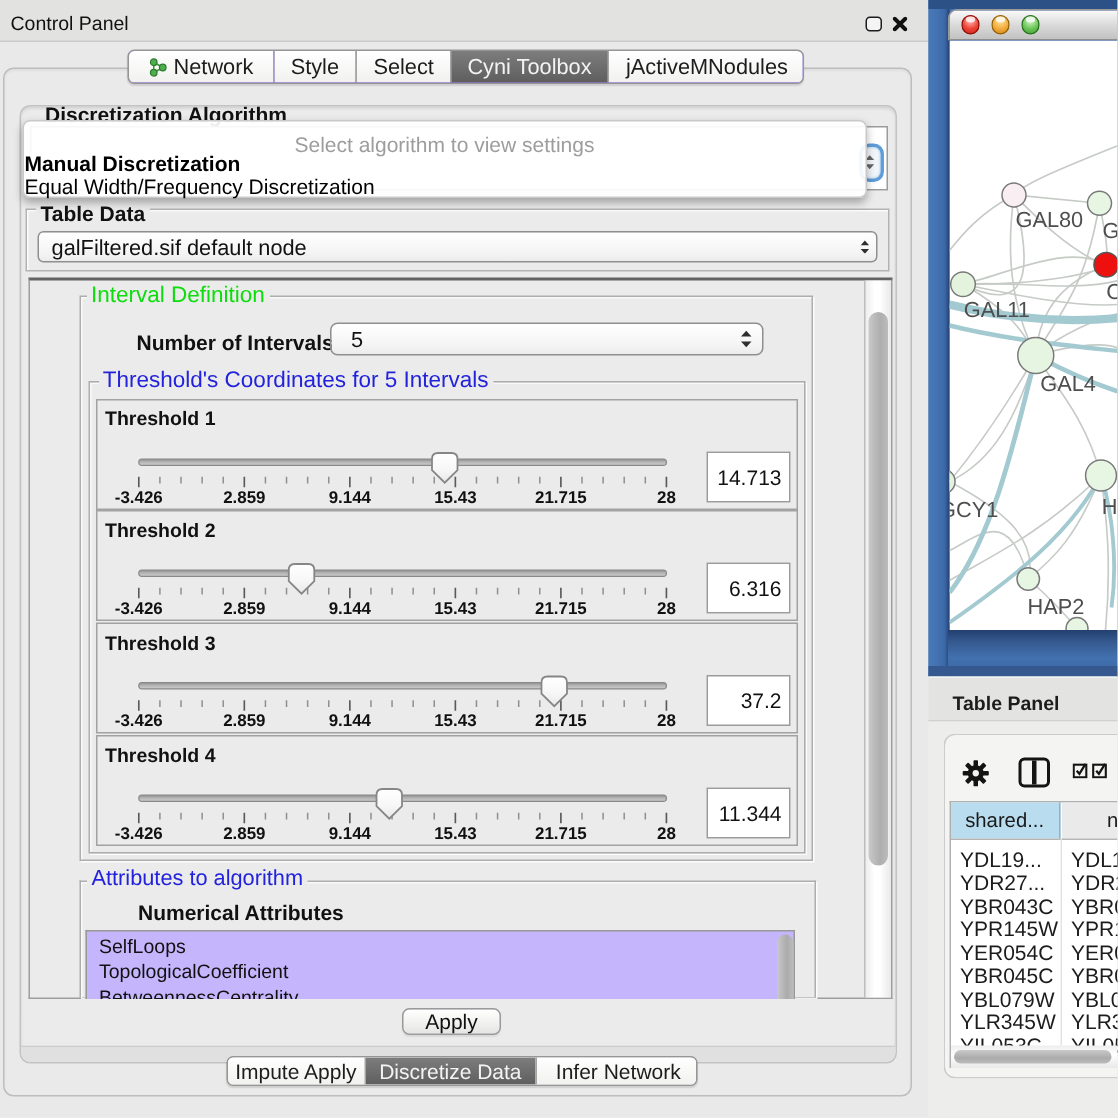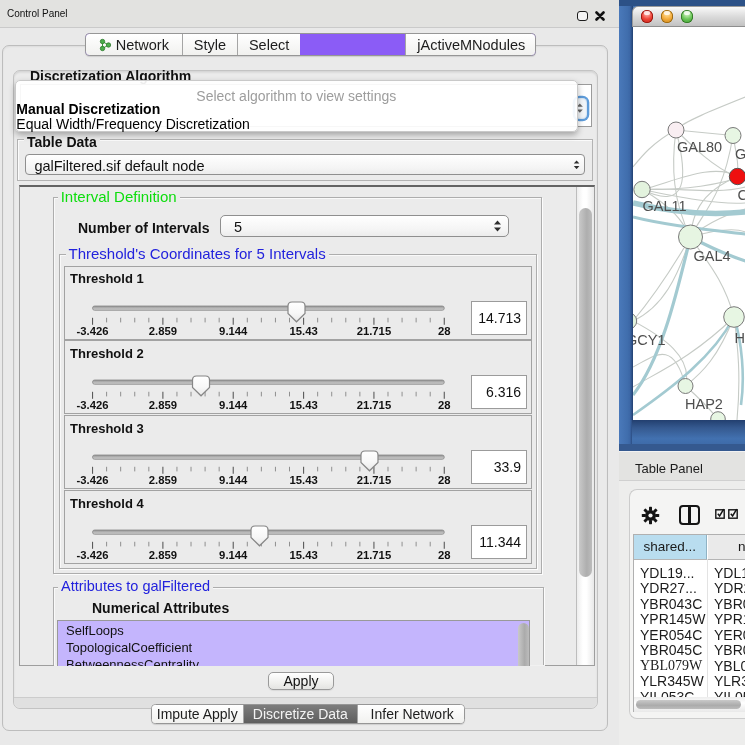--- a/index.html
+++ b/index.html
@@ -12,41 +12,42 @@
 .grptitle { position:absolute; top:-10px; background:#ebebeb; padding:0 3px; font-size:15px; }
 .boldlab { position:absolute; font-weight:bold; font-size:14px; color:#111; }
 .combo { position:absolute; background:linear-gradient(#ffffff,#f4f4f4 70%,#ececec); border:1px solid #8f8f8f; border-radius:4px; font-size:14.5px; color:#111; }
 .tabseg { position:absolute; top:0; height:100%; display:flex; align-items:center; justify-content:center; font-size:14.5px; color:#1d1d1d; background:linear-gradient(#ffffff,#f1f1ef); }
 .tabsel { background:linear-gradient(#7d7d7d,#5e5e5e); color:#f3f3f3; }
 </style></head>
 <body>
 
 <div class="abs" style="left:0;top:0;width:619px;height:745px;background:#e9e9e9;"></div>
 <div class="abs" style="left:0;top:0;width:619px;height:28px;background:#e2e2e0;border-bottom:1px solid #cacaca;"></div>
-<div class="abs" style="left:7px;top:7.5px;font-size:10px;color:#111;">Control Panel</div>
+<div class="abs" style="left:7px;top:7.5px;font-size:13px;color:#111;">Control Panel</div>
 <div class="abs" style="left:576.5px;top:11px;width:11px;height:10px;border:1.8px solid #1c1c1c;border-radius:3px;background:#f4f4f4;"></div>
 <svg class="abs" style="left:595px;top:11px;" width="10" height="10" viewBox="0 0 10 10">
     <path d="M1.5,1.5 L8.5,8.5 M8.5,1.5 L1.5,8.5" stroke="#111" stroke-width="2.6" stroke-linecap="round"></path>
   </svg>
 <div class="abs" style="left:2px;top:45px;width:605.5px;height:685.5px;border:1px solid #bdbdbd;border-radius:7px;background:#eaeaea;box-shadow:inset 0 1px 2px rgba(0,0,0,0.06);"></div>
 <div class="abs" style="left:12.5px;top:69.5px;width:585.5px;height:639px;border:1px solid #c3c3c3;border-radius:7px;background:#ebebeb;box-shadow:inset 0 1.5px 2px rgba(0,0,0,0.10);"></div>
 <div class="abs" style="left:14px;top:697px;width:583px;height:11px;background:#e0e0e0;border-top:1px solid #cccccc;border-radius:0 0 7px 7px;"></div>
 <div class="abs" style="left:85px;top:33px;width:450.6px;height:23.4px;border:1px solid #969696;border-radius:4.5px;overflow:hidden;background:#8b5cf6;box-shadow:0 1px 1px rgba(0,0,0,0.12);">
 <div class="tabseg" style="left:0px;width:95.6px;"><svg width="13" height="14" viewBox="0 0 13 14" style="margin-right:4px;">
         <g stroke="#3c9a3c" stroke-width="1">
           <line x1="3.5" y1="3.5" x2="3.5" y2="10.5"></line>
           <line x1="3.5" y1="3.5" x2="9.5" y2="7"></line>
           <line x1="3.5" y1="10.5" x2="9.5" y2="7"></line>
         </g>
         <circle cx="3.5" cy="3.5" r="2.2" fill="#4cae4c" stroke="#2d7a2d" stroke-width="0.8"></circle>
         <circle cx="3.5" cy="10.5" r="2.2" fill="#4cae4c" stroke="#2d7a2d" stroke-width="0.8"></circle>
         <circle cx="9.5" cy="7" r="2.2" fill="#4cae4c" stroke="#2d7a2d" stroke-width="0.8"></circle>
       </svg>Network</div>
 <div class="tabseg" style="left:95.6px;width:55.6px;border-left:1px solid #a5a5a5;">Style</div>
 <div class="tabseg" style="left:151.2px;width:62.8px;border-left:1px solid #a5a5a5;">Select</div>
+<div class="tabseg tabsel" style="left:214px;width:105px;border-left:1px solid #a5a5a5;">Cyni Toolbox</div>
 <div class="tabseg" style="left:319px;width:131.6px;border-left:1px solid #a5a5a5;">jActiveMNodules</div>
 </div>
 <div class="abs" style="left:30px;top:67.5px;font-size:14px;font-weight:bold;color:#111;">Discretization Algorithm</div>
 <div class="abs" style="left:20px;top:83.7px;width:572.3px;height:43px;border:1px solid #9b9b9b;background:#fff;"></div>
 <div class="abs" style="left:575px;top:98px;width:12px;height:21px;border-radius:4.5px;background:#f2f6fa;box-shadow:0 0 0 2.3px #5e9cda, inset 0 0 2px #9bbfe3;"></div>
 <svg style="position:absolute;left:575.5px;top:102.5px;" width="7.6499999999999995" height="10.2" viewBox="0 0 9 12">
     <path d="M4.5,0.5 L8,4.4 H1 Z" fill="#666"></path>
     <path d="M4.5,11.5 L8,7.6 H1 Z" fill="#666"></path>
   </svg>
 <div class="abs" style="left:16.7px;top:139px;width:576px;height:42px;border:1px solid #b3b3b3;box-shadow:inset 1px 1px 0 rgba(255,255,255,0.8);"></div>
@@ -57,21 +58,21 @@
 <svg style="position:absolute;left:572.5px;top:159.5px;" width="7.2" height="9.600000000000001" viewBox="0 0 9 12">
     <path d="M4.5,0.5 L8,4.4 H1 Z" fill="#2e2e2e"></path>
     <path d="M4.5,11.5 L8,7.6 H1 Z" fill="#2e2e2e"></path>
   </svg>
 <div class="abs" style="left:18.5px;top:185px;width:576px;height:481px;border:1px solid #9e9e9e;border-top:2px solid #636363;background:#ebebeb;overflow:hidden;"></div>
 <div class="abs" style="left:576px;top:187px;width:17.5px;height:478px;background:linear-gradient(to right,#ededed,#ffffff 35%,#ffffff 55%,#e9e9e9);border-left:1px solid #bdbdbd;"></div>
 <div class="abs" style="left:578.5px;top:208px;width:13px;height:369px;border-radius:6.5px;background:linear-gradient(to right,#c9c9c9,#aeaeae 60%,#bcbcbc);"></div>
 <div class="grp" style="left:52.7px;top:196.8px;width:489.8px;height:377.7px;">
     <span class="grptitle" style="left:4px;color:#0ddd0d;">Interval Definition</span>
   </div>
-<div class="boldlab" style="left:78px;top:219.5px;">Number of Intervals</div>
+<div class="boldlab" style="left:91px;top:219.5px;">Number of Intervals</div>
 <div class="combo" style="left:220px;top:214.8px;width:289px;height:22.6px;border-radius:5px;">
     <span style="position:absolute;left:13px;top:3.5px;">5</span>
   </div>
 <svg style="position:absolute;left:492.5px;top:220px;" width="9.0" height="12.0" viewBox="0 0 9 12">
     <path d="M4.5,0.5 L8,4.4 H1 Z" fill="#2e2e2e"></path>
     <path d="M4.5,11.5 L8,7.6 H1 Z" fill="#2e2e2e"></path>
   </svg>
 <div class="grp" style="left:58.5px;top:253.5px;width:478px;height:315px;">
     <span class="grptitle" style="left:6px;color:#2222dd;">Threshold's Coordinates for 5 Intervals</span>
   </div>
@@ -227,21 +228,21 @@
       <line x1="379.30" y1="50.8" x2="379.30" y2="57.8" stroke="#5a5a5a" stroke-width="1.1"></line>
       <text x="27.50" y="68.2" text-anchor="middle" font-family="Liberation Sans, sans-serif" font-size="11.3" font-weight="bold" fill="#111">-3.426</text>
       <text x="97.86" y="68.2" text-anchor="middle" font-family="Liberation Sans, sans-serif" font-size="11.3" font-weight="bold" fill="#111">2.859</text>
       <text x="168.22" y="68.2" text-anchor="middle" font-family="Liberation Sans, sans-serif" font-size="11.3" font-weight="bold" fill="#111">9.144</text>
       <text x="238.58" y="68.2" text-anchor="middle" font-family="Liberation Sans, sans-serif" font-size="11.3" font-weight="bold" fill="#111">15.43</text>
       <text x="308.94" y="68.2" text-anchor="middle" font-family="Liberation Sans, sans-serif" font-size="11.3" font-weight="bold" fill="#111">21.715</text>
       <text x="379.30" y="68.2" text-anchor="middle" font-family="Liberation Sans, sans-serif" font-size="11.3" font-weight="bold" fill="#111">28</text>
       <path d="M 300.0,35.0 H 309.0 Q 313.0,35.0 313.0,39.0 V 46.5 L 304.5,54.8 L 296.0,46.5 V 39.0 Q 296.0,35.0 300.0,35.0 Z" fill="url(#thm)" stroke="#868686" stroke-width="1.2"></path>
     </svg>
     <div class="tfield">
-      <span>33.9</span>
+      <span>37.2</span>
     </div>
   </div>
 <div class="tpanel" style="top:490.0px;">
     <div class="tptitle">Threshold 4</div>
     <svg width="468.5" height="74.2" viewBox="0 0 468.5 74.2" style="position:absolute;left:0;top:0;">
       <defs>
 <linearGradient id="trk" x1="0" y1="0" x2="0" y2="1">
 <stop offset="0" stop-color="#8d8d8d"></stop>
           <stop offset="0.45" stop-color="#b3b3b3"></stop>
           <stop offset="1" stop-color="#cfcfcf"></stop>
@@ -285,21 +286,21 @@
       <text x="238.58" y="68.2" text-anchor="middle" font-family="Liberation Sans, sans-serif" font-size="11.3" font-weight="bold" fill="#111">15.43</text>
       <text x="308.94" y="68.2" text-anchor="middle" font-family="Liberation Sans, sans-serif" font-size="11.3" font-weight="bold" fill="#111">21.715</text>
       <text x="379.30" y="68.2" text-anchor="middle" font-family="Liberation Sans, sans-serif" font-size="11.3" font-weight="bold" fill="#111">28</text>
       <path d="M 190.0,35.0 H 199.0 Q 203.0,35.0 203.0,39.0 V 46.5 L 194.5,54.8 L 186.0,46.5 V 39.0 Q 186.0,35.0 190.0,35.0 Z" fill="url(#thm)" stroke="#868686" stroke-width="1.2"></path>
     </svg>
     <div class="tfield">
       <span>11.344</span>
     </div>
   </div>
 <div class="grp" style="left:53px;top:587px;width:490.5px;height:78px;border-bottom:none;">
-    <span class="grptitle" style="left:4px;color:#2222dd;font-size:14.5px;">Attributes to galFiltered</span>
+    <span class="grptitle" style="left:4px;color:#2222dd;font-size:14.5px;">Attributes to algorithm</span>
   </div>
 <div class="boldlab" style="left:57px;top:600px;padding-left:35px;">Numerical Attributes</div>
 <div class="abs" style="left:57px;top:619.5px;width:473px;height:46px;background:#c4b5fd;border:1px solid #999;border-bottom:none;overflow:hidden;">
     <div style="position:absolute;left:8px;top:1px;font-size:13px;color:#111;line-height:17.2px;">SelfLoops<br>TopologicalCoefficient<br>BetweennessCentrality</div>
   </div>
 <div class="abs" style="left:517.5px;top:622.5px;width:11px;height:43px;border-radius:5.5px 5.5px 0 0;background:linear-gradient(to right,#c9c9c9,#ababab 60%,#bcbcbc);"></div>
 <div class="abs" style="left:268px;top:671.8px;width:66px;height:18.5px;border:1px solid #9a9a9a;border-radius:5px;background:linear-gradient(#ffffff,#f0f0ee 60%,#e4e4e2);display:flex;align-items:center;justify-content:center;font-size:14px;color:#111;box-shadow:0 1px 1px rgba(0,0,0,0.08);">Apply</div>
 <div class="abs" style="left:151px;top:703.5px;width:314.4px;height:20.8px;border:1px solid #969696;border-radius:4.5px;overflow:hidden;background:#fff;box-shadow:0 1px 1px rgba(0,0,0,0.12);">
 <div class="tabseg" style="left:0px;width:90.5px;font-size:14px;">Impute Apply</div>
 <div class="tabseg tabsel" style="left:90.5px;width:114.5px;border-left:1px solid #a5a5a5;font-size:14px;">Discretize Data</div>
@@ -374,21 +375,21 @@
 <text x="102" y="131.5">G</text>
 <text x="104.5" y="172.5">C</text>
 <text x="9.5" y="184">GAL11</text>
 <text x="60.5" y="233.5">GAL4</text>
 <text x="-7" y="317.5">GCY1</text>
 <text x="101.5" y="315.5">H</text>
 <text x="52" y="382">HAP2</text>
 </g>
 </svg>
 <div class="abs" style="left:619px;top:451px;width:126px;height:29.5px;background:#e3e3e1;border-top:1px solid #f2f2f2;border-bottom:1px solid #d0d0d0;"></div>
-<div class="abs" style="left:635px;top:460.5px;font-size:13px;color:#1c1c1c;">Table Panel</div>
+<div class="abs" style="left:635px;top:460.5px;font-size:13px;color:#1c1c1c;font-weight:bold;">Table Panel</div>
 <div class="abs" style="left:619px;top:481px;width:126px;height:264px;background:#ededec;"></div>
 <div class="abs" style="left:628.5px;top:489px;width:116.5px;height:229.5px;border:1px solid #cccccc;border-right:none;border-radius:8px 0 0 8px;background:#f4f4f3;"></div>
 <svg class="abs" style="left:641px;top:505.5px;" width="19" height="19" viewBox="0 0 19 19">
 <g fill="#141414">
       <circle cx="9.5" cy="9.5" r="5.4"></circle>
 <g>
 <rect x="8" y="0.8" width="3" height="4" rx="0.6"></rect>
 <rect x="8" y="14.2" width="3" height="4" rx="0.6"></rect>
 <rect x="0.8" y="8" width="4" height="3" rx="0.6"></rect>
 <rect x="14.2" y="8" width="4" height="3" rx="0.6"></rect>
@@ -424,19 +425,19 @@
 <div class="abs" style="left:640px;top:580.0px;font-size:14px;color:#1c1c1c;white-space:nowrap;">YDR27...</div>
 <div class="abs" style="left:714px;top:580.0px;font-size:14px;color:#1c1c1c;white-space:nowrap;">YDR27</div>
 <div class="abs" style="left:640px;top:595.5px;font-size:14px;color:#1c1c1c;white-space:nowrap;">YBR043C</div>
 <div class="abs" style="left:714px;top:595.5px;font-size:14px;color:#1c1c1c;white-space:nowrap;">YBR04</div>
 <div class="abs" style="left:640px;top:611.0px;font-size:14px;color:#1c1c1c;white-space:nowrap;">YPR145W</div>
 <div class="abs" style="left:714px;top:611.0px;font-size:14px;color:#1c1c1c;white-space:nowrap;">YPR14</div>
 <div class="abs" style="left:640px;top:626.5px;font-size:14px;color:#1c1c1c;white-space:nowrap;">YER054C</div>
 <div class="abs" style="left:714px;top:626.5px;font-size:14px;color:#1c1c1c;white-space:nowrap;">YER05</div>
 <div class="abs" style="left:640px;top:642.0px;font-size:14px;color:#1c1c1c;white-space:nowrap;">YBR045C</div>
 <div class="abs" style="left:714px;top:642.0px;font-size:14px;color:#1c1c1c;white-space:nowrap;">YBR04</div>
-<div class="abs" style="left:640px;top:657.5px;font-size:14px;color:#1c1c1c;white-space:nowrap;font-family:Liberation Serif, serif;">YBL079W</div>
+<div class="abs" style="left:640px;top:657.5px;font-size:14px;color:#1c1c1c;white-space:nowrap;">YBL079W</div>
 <div class="abs" style="left:714px;top:657.5px;font-size:14px;color:#1c1c1c;white-space:nowrap;">YBL07</div>
 <div class="abs" style="left:640px;top:673.0px;font-size:14px;color:#1c1c1c;white-space:nowrap;">YLR345W</div>
 <div class="abs" style="left:714px;top:673.0px;font-size:14px;color:#1c1c1c;white-space:nowrap;">YLR34</div>
 <div class="abs" style="left:640px;top:688.5px;font-size:14px;color:#1c1c1c;white-space:nowrap;">YIL053C</div>
 <div class="abs" style="left:714px;top:688.5px;font-size:14px;color:#1c1c1c;white-space:nowrap;">YIL05</div>
 <div class="abs" style="left:634px;top:697px;width:111px;height:14.5px;background:linear-gradient(#ededed,#ffffff 40%,#e9e9e9);"></div>
 <div class="abs" style="left:636px;top:699.5px;width:105px;height:9.5px;border-radius:5px;background:linear-gradient(#c9c9c9,#ababab 60%,#bcbcbc);"></div>
 </body></html>

